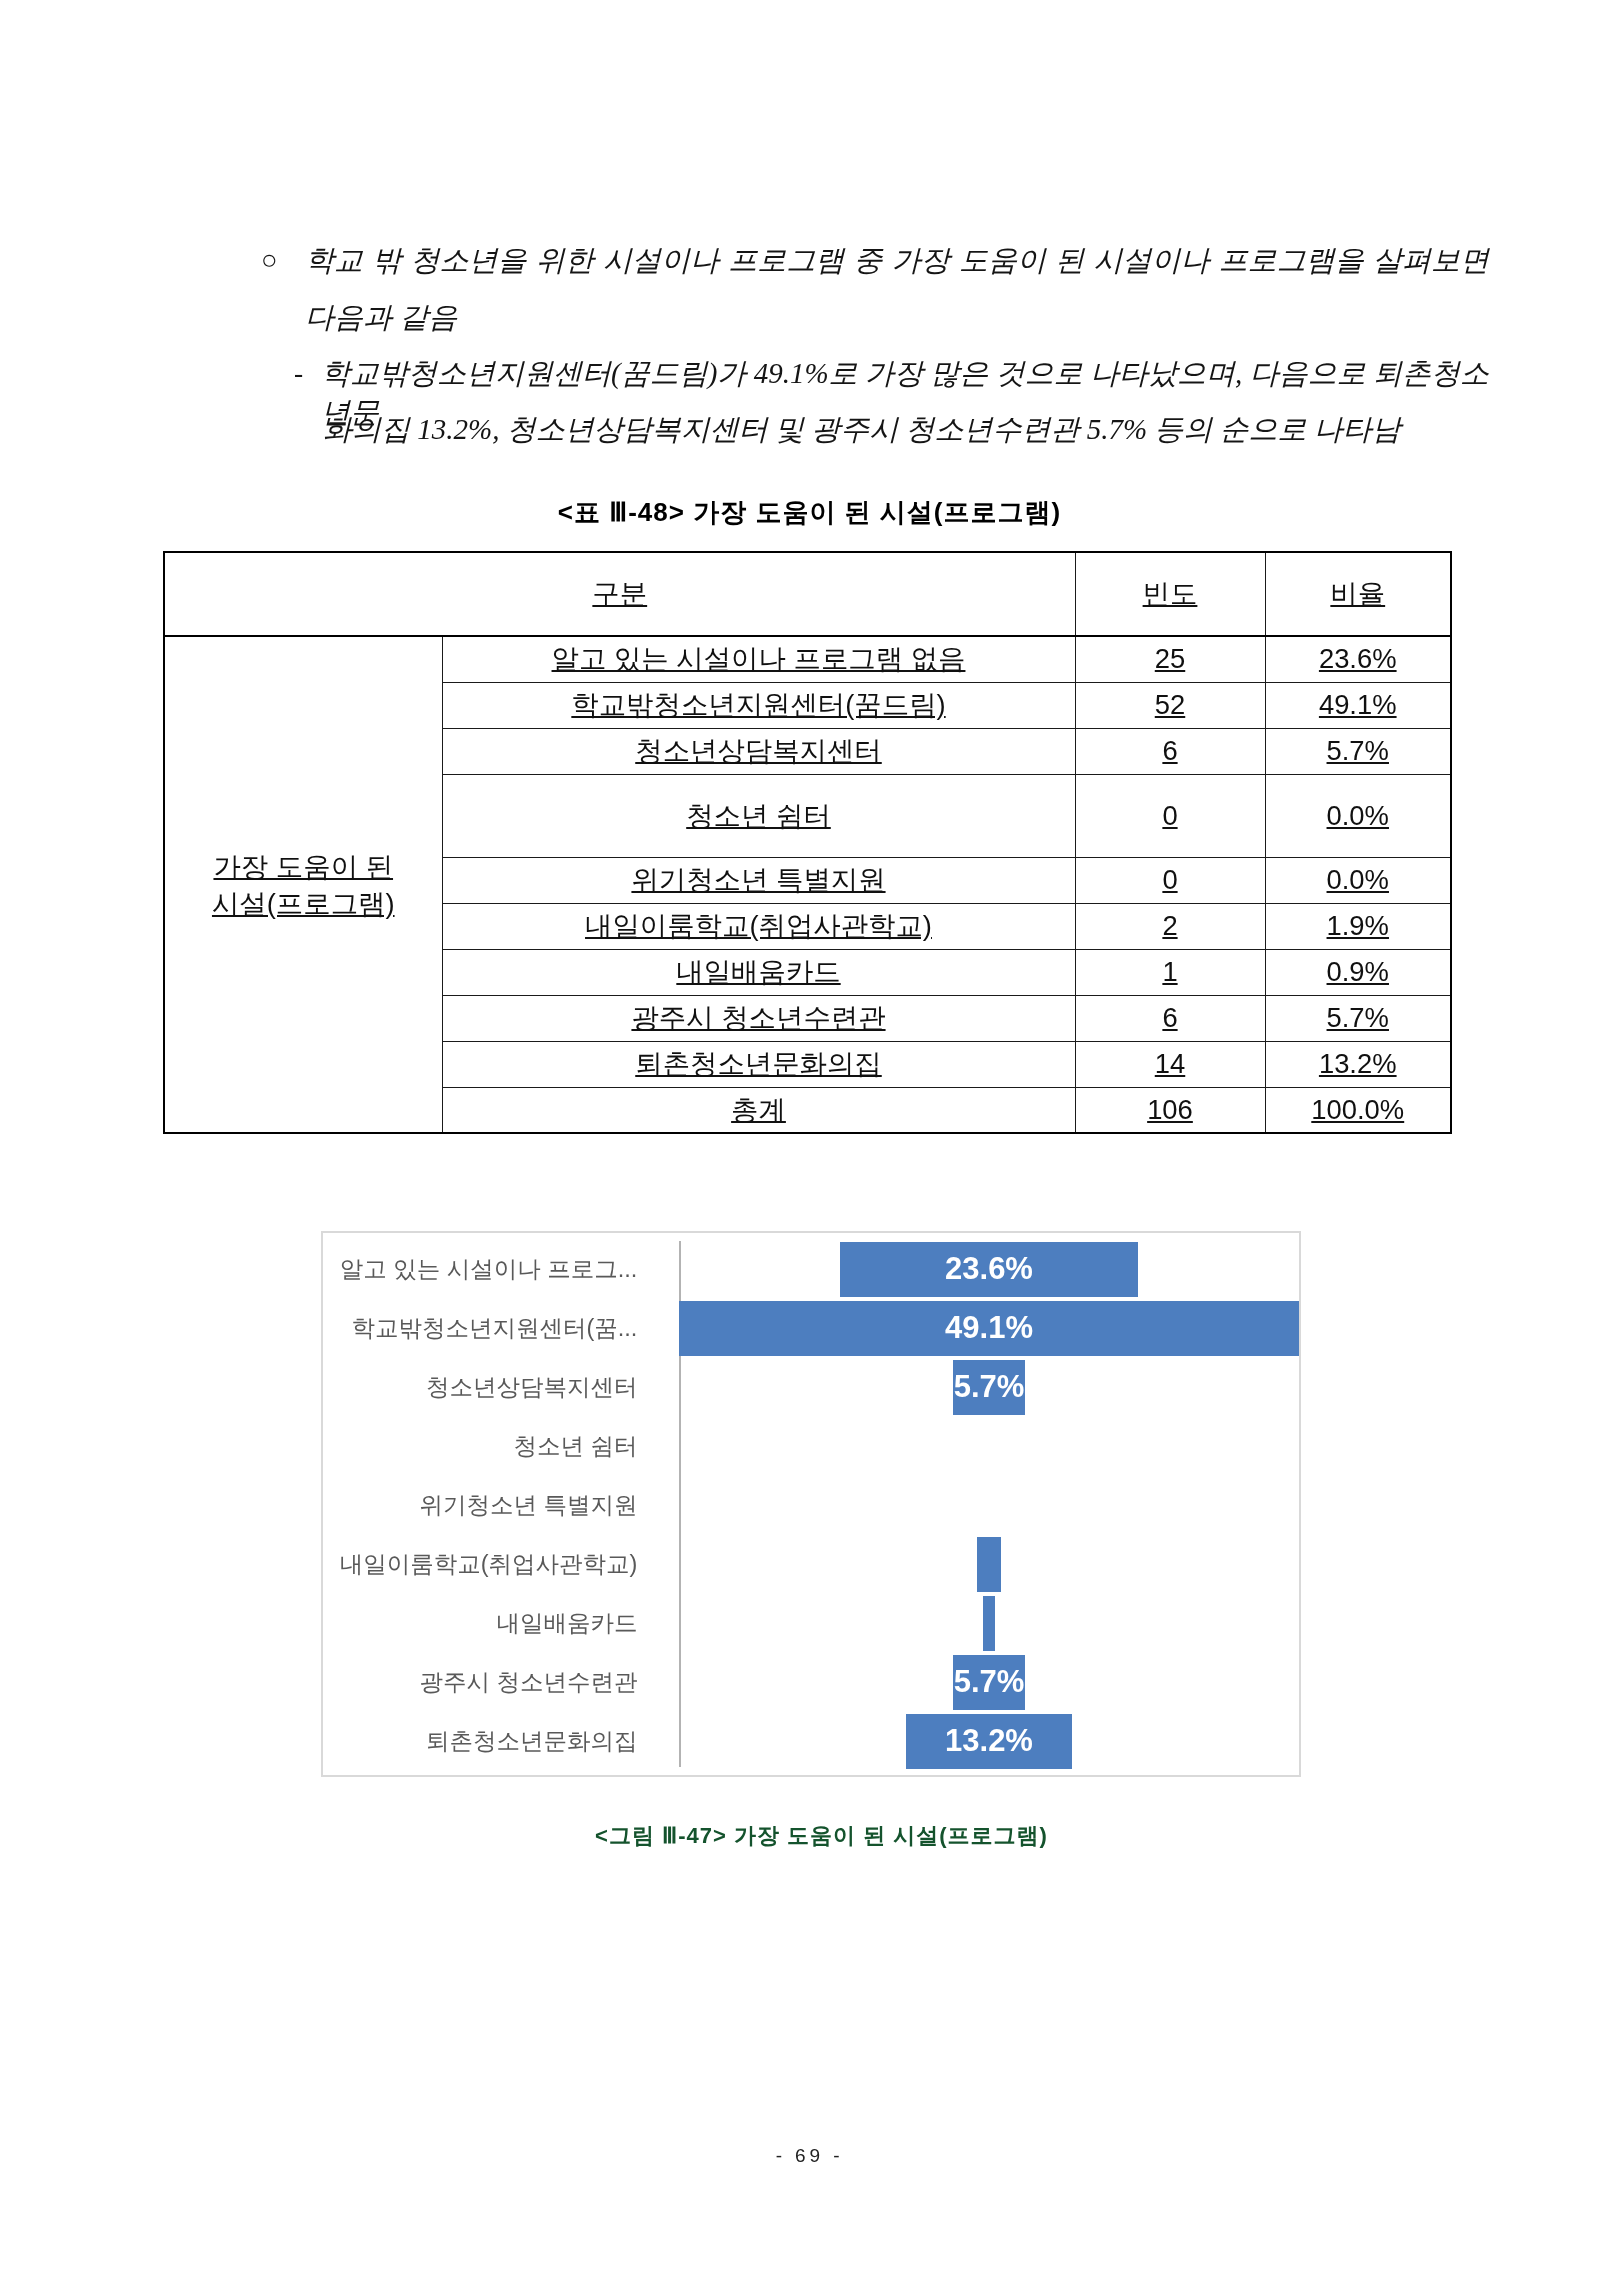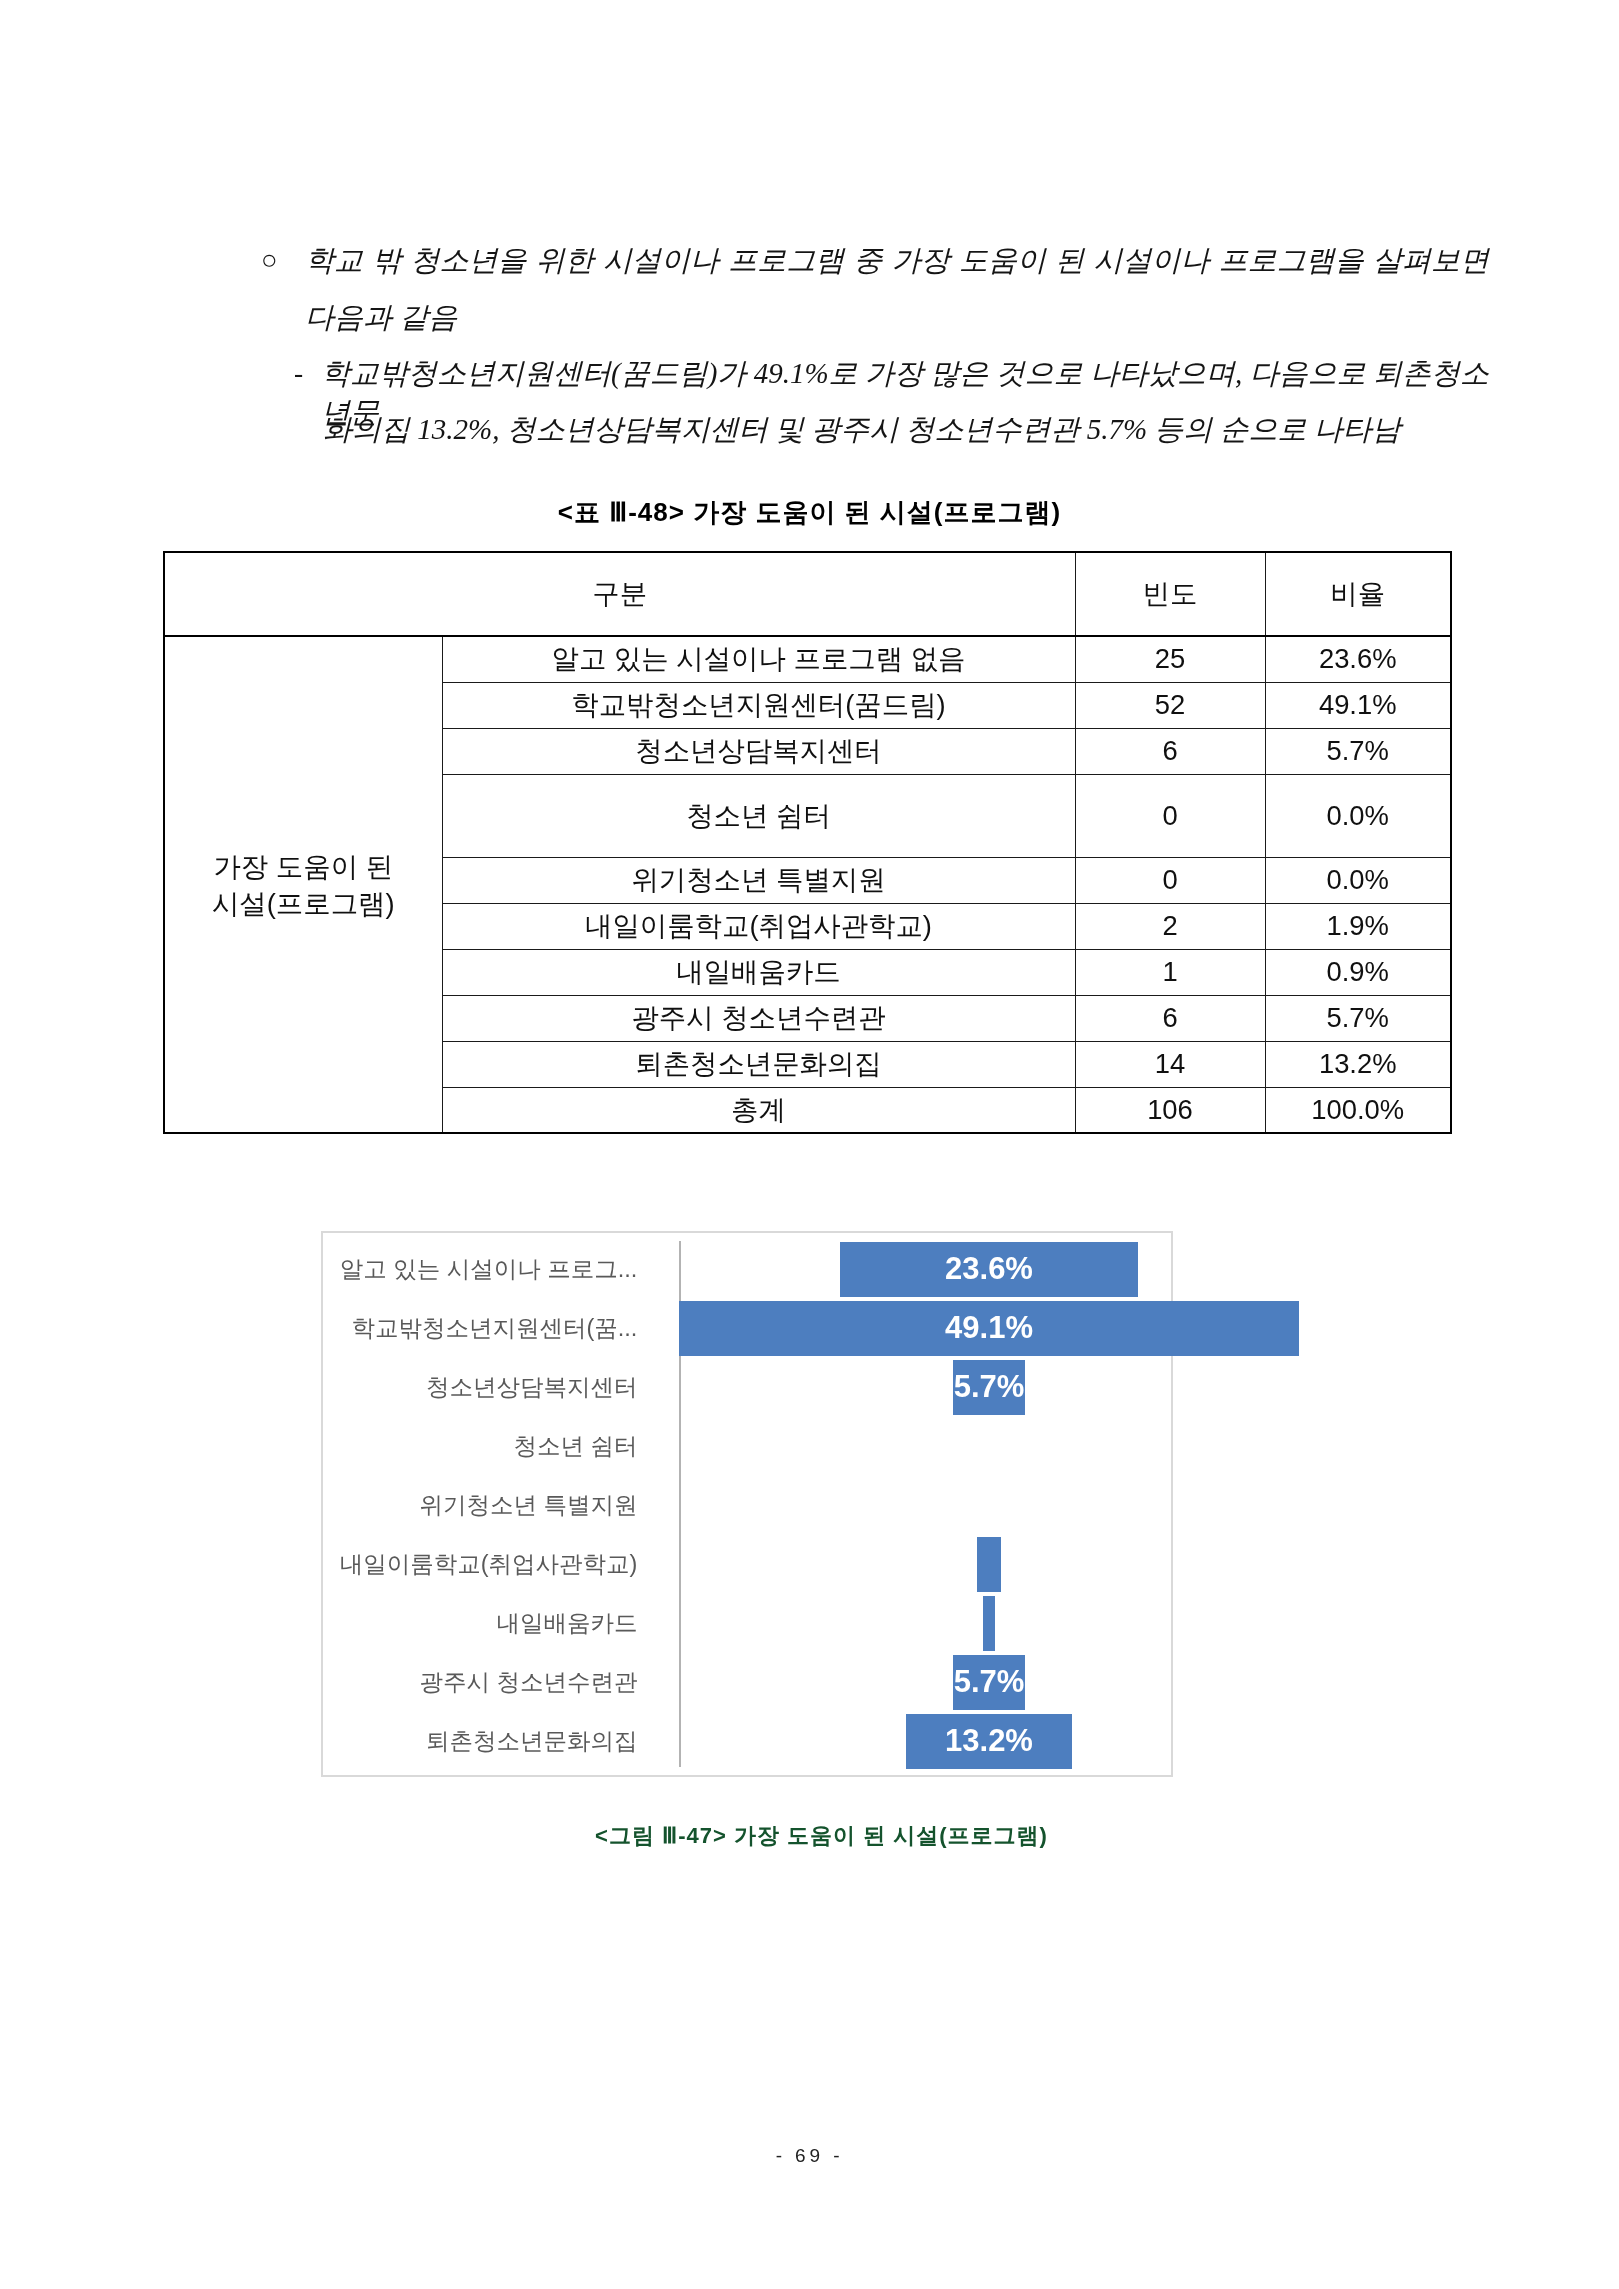--- a/index.html
+++ b/index.html
@@ -53,41 +53,41 @@
   }
   table.stats {
     border-collapse: collapse;
     table-layout: fixed;
     width: 1288px;
     background: #fff;
   }
   table.stats, table.stats td, table.stats th {
     border: 1.5px solid #1a1a1a;
   }
-  table.stats { border: 2.5px solid #000; border-top-width: 2.9px; }
+  table.stats { border: 2.5px solid #000; border-top-width: 2.9px; text-decoration: underline; }
   table.stats th, table.stats td {
     font-family: "Liberation Sans", sans-serif;
     font-weight: normal;
     font-size: 27.4px;
     color: #101010;
     text-align: center;
     vertical-align: middle;
     padding: 0;
   }
   tr.hdr { height: 84px; }
   tr.hdr th { border-bottom: 2.5px solid #000; }
   tr.r { height: 46px; }
   tr.r.tall { height: 83px; }
   td.group-cell { line-height: 37px; }
 
   
   .chart-frame {
     position: absolute;
     left: 321px; top: 1231px;
-    width: 852px; height: 546px;
+    width: 980px; height: 546px;
     border: 2px solid #d9d9d9;
     background: #fff;
   }
   .chart-axis {
     position: absolute;
     left: 356px; top: 7.8px; bottom: 7.8px;
     width: 2px;
     background: #b3b3b3;
   }
   .chart-rows {

